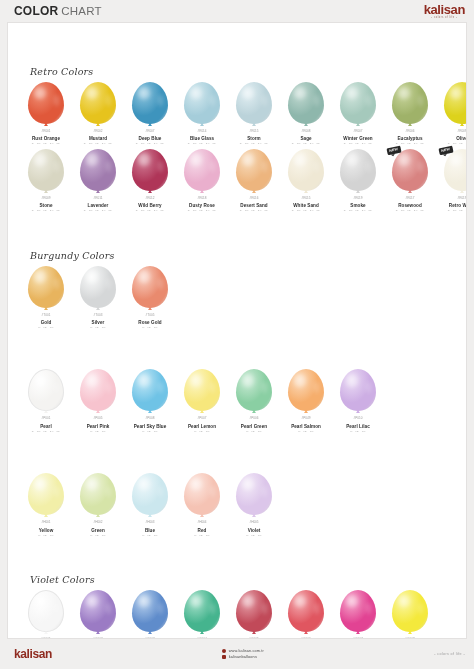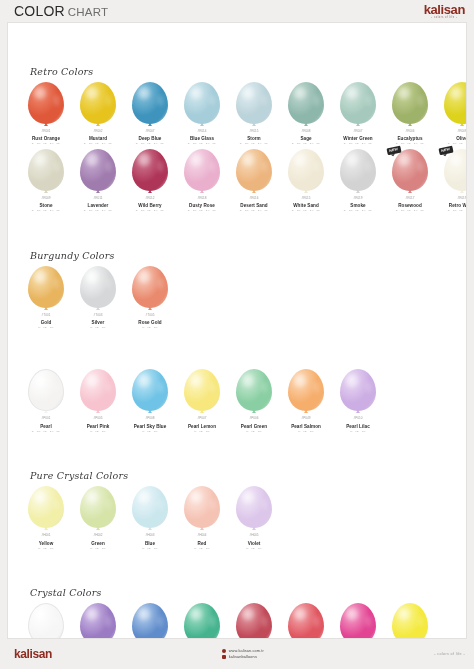--- a/index.html
+++ b/index.html
@@ -17,21 +17,21 @@
     display: flex; flex-direction: column;
   }
   
   .header {
     height: 22px; flex: 0 0 22px;
     background: #f0efee;
     display: flex; align-items: center;
     padding: 0 9px 0 14px;
   }
   .title { display: flex; align-items: baseline; gap: 3px; }
-  .title .t1 { font-size: 14px; font-weight: normal; color: #2b2b2b; letter-spacing: .2px; }
+  .title .t1 { font-size: 12px; font-weight: bold; color: #2b2b2b; letter-spacing: .2px; }
   .title .t2 { font-size: 11.5px; font-weight: 400; color: #6d6d6d; letter-spacing: .2px; }
   .brand-head { margin-left: auto; text-align: center; line-height: 1; }
   .brand-head .bk { font-size: 13px; font-weight: bold; color: #8f2b20; letter-spacing: -0.4px; }
   .brand-head .bsub { font-size: 2.6px; color: #9a6a62; letter-spacing: .5px; margin-top: 1px; }
 
   
   .card {
     flex: 1 1 auto;
     margin: 0 7px 0 7px;
     background: #ffffff;
@@ -511,21 +511,20 @@
                 </div>
                 <div class="knot" style="border-bottom-color: rgb(205, 174, 228);"></div>
               </div>
               <div class="ccode">#P010</div>
               <div class="cname">Pearl Lilac</div>
               <div class="csizes">5" · 12" · 18"</div>
             </div>
           </div>
         </div>
         <div class="section">
-          <div class="section-title">Pure Crystal Colors</div>
           <div class="row">
             <div class="cell">
               <div class="balloon-wrap">
                 <div class="balloon" style="background: radial-gradient(at 32% 26%, rgb(252, 251, 230) 0%, rgb(242, 239, 168) 52%, rgb(242, 239, 168) 74%, rgba(0, 0, 0, 0.13) 100%);">
                   <div class="gl"></div>
                   <div class="gl2"></div>
                 </div>
                 <div class="knot" style="border-bottom-color: rgb(242, 239, 168);"></div>
               </div>
               <div class="ccode">#H001</div>
@@ -576,21 +575,21 @@
                 </div>
                 <div class="knot" style="border-bottom-color: rgb(220, 198, 234);"></div>
               </div>
               <div class="ccode">#H005</div>
               <div class="cname">Violet</div>
               <div class="csizes">5" · 12" · 18"</div>
             </div>
           </div>
         </div>
         <div class="section">
-          <div class="section-title">Crystal Colors</div>
+          <div class="section-title">Violet Colors</div>
           <div class="row">
             <div class="cell">
               <div class="balloon-wrap">
                 <div class="balloon" style="background: radial-gradient(at 32% 26%, rgb(255, 255, 255) 0%, rgb(246, 246, 246) 52%, rgb(246, 246, 246) 74%, rgba(0, 0, 0, 0.13) 100%); border: 0.5px solid rgb(230, 230, 230);">
                   <div class="gl"></div>
                   <div class="gl2"></div>
                 </div>
                 <div class="knot" style="border-bottom-color: rgb(246, 246, 246);"></div>
               </div>
               <div class="ccode">#Q001</div>

